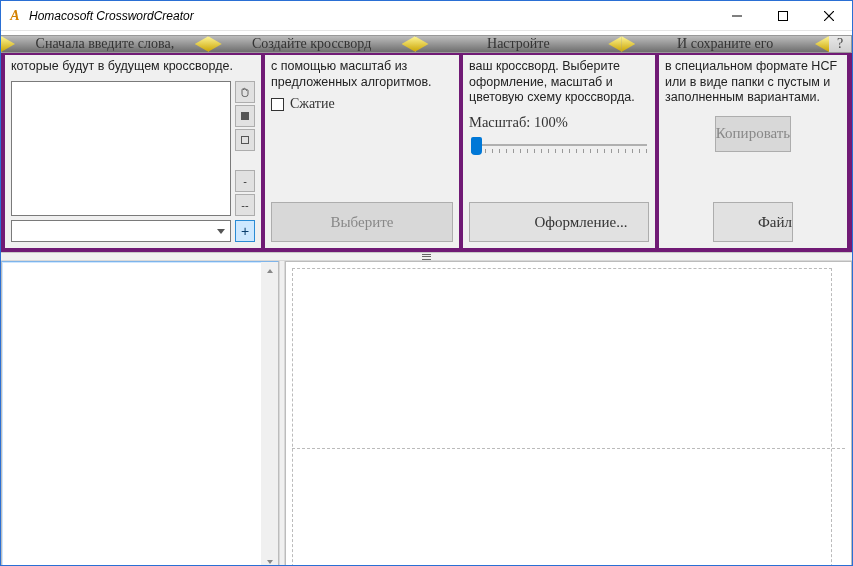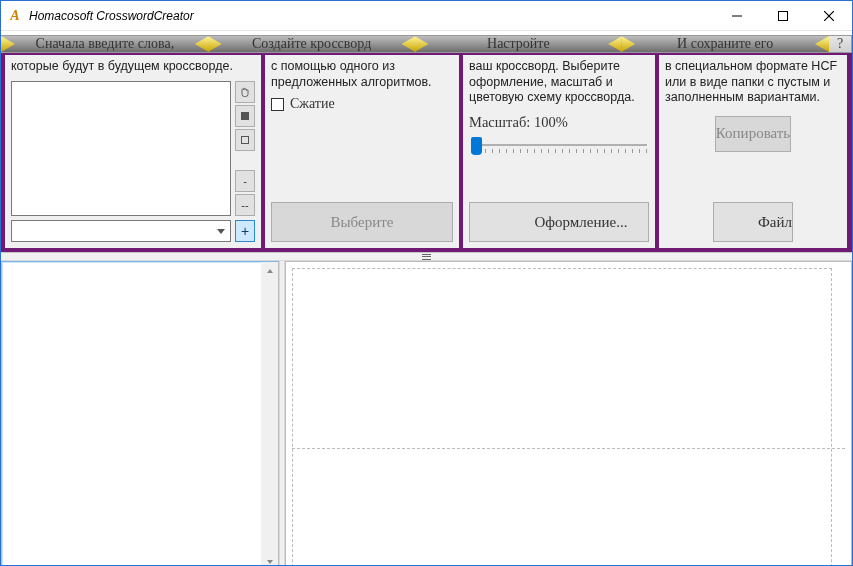--- a/index.html
+++ b/index.html
@@ -147,21 +147,21 @@
             <span class="arrow-down"></span>
           </span>
       </div>
       <div class="addbtn">
           <span>+</span>
         </div>
     </div>
   </div>
 
   <div class="panel p2">
-    <div class="desc">с помощью одного из предложенных алгоритмов.</div>
+    <div class="desc">с помощью масштаб из предложенных алгоритмов.</div>
     <div class="checkbox-row">
       <span class="cb"></span>
       <span>Сжатие</span>
     </div>
     <div class="spacer"></div>
     <div class="bigbtn">
         <span>Выберите</span>
       </div>
   </div>
 

